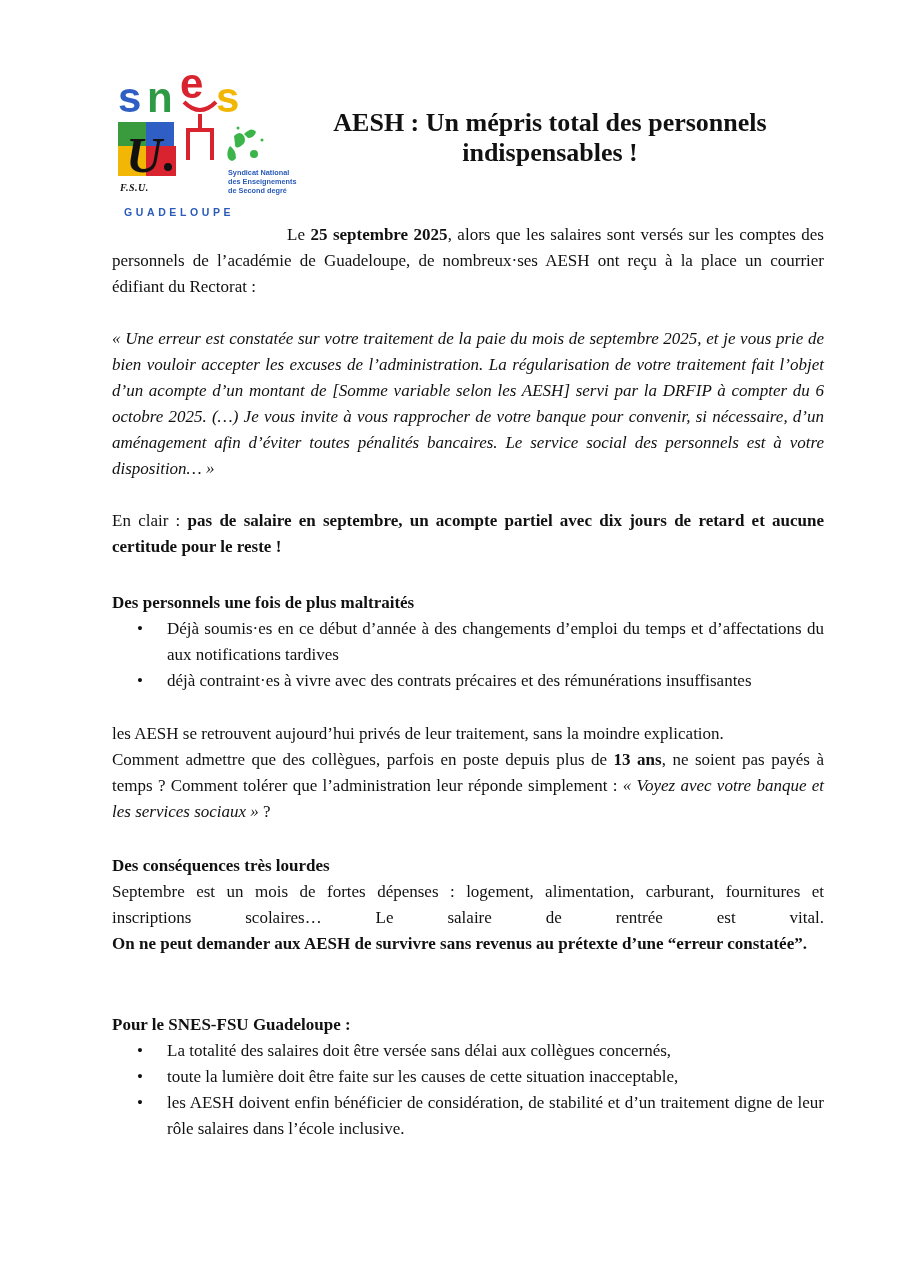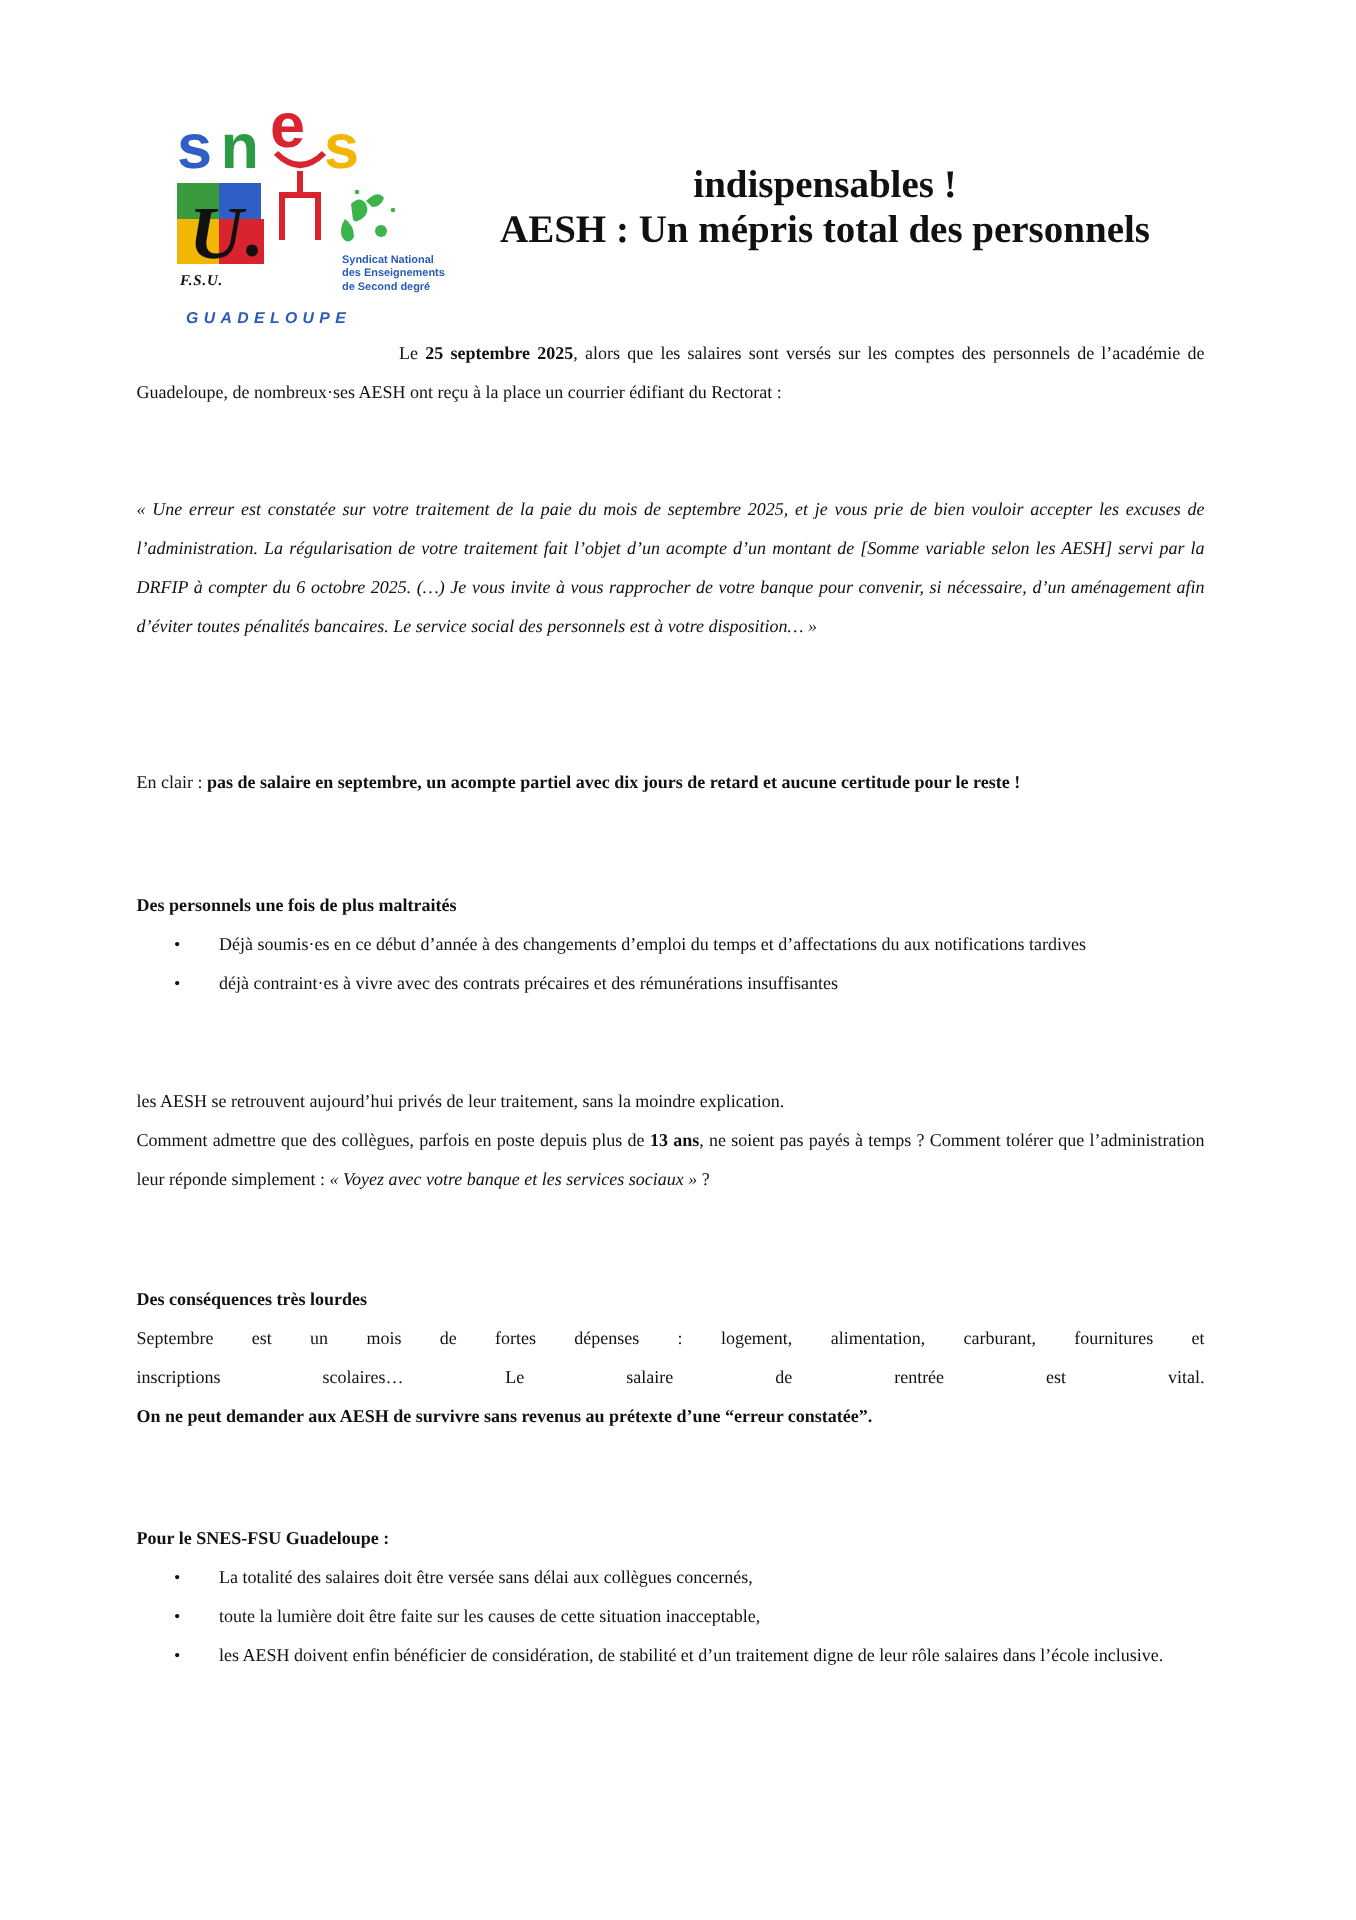--- a/index.html
+++ b/index.html
@@ -6,27 +6,27 @@
   body { width: 904px; height: 1280px; position: relative; overflow: hidden;
          font-family: "Liberation Serif", "DejaVu Serif", serif; color: #111; }
   .page { position: absolute; left: 0; top: 0; width: 904px; height: 1280px; }
 
   
   .logo { position: absolute; left: 112px; top: 66px; width: 160px; height: 160px; }
   .logo svg { display: block; }
   .logo-text { position: absolute; font-family: "Liberation Sans", "DejaVu Sans", sans-serif; }
   .logo-sub { left: 116px; top: 102px; font-size: 7.3px; line-height: 9px; color: #2a5bb8; font-weight: bold; width: 90px; }
   .logo-fsu { left: 8px; top: 116px; font-family: "Liberation Serif", serif; font-style: italic; font-weight: bold; font-size: 10px; color: #111; letter-spacing: 0.5px; }
-  .logo-gua { left: 12px; top: 140px; font-size: 10.5px; color: #2a5bb8; letter-spacing: 3.6px; font-weight: bold; font-style: italic; }
+  .logo-gua { left: 12px; top: 140px; font-size: 10.5px; color: #2a5bb8; letter-spacing: 3.6px; font-weight: bold; }
 
   
   .title { position: absolute; left: 300px; top: 108px; width: 500px; text-align: center;
            font-weight: bold; font-size: 26px; line-height: 30px; }
 
-  .text { position: absolute; left: 91px; width: 712px; font-size: 12px; line-height: 26px; text-align: justify; }
+  .text { position: absolute; left: 112px; width: 712px; font-size: 17px; line-height: 26px; text-align: justify; }
   .indent-first { text-indent: 175px; }
   .italic { font-style: italic; }
   b { font-weight: bold; }
   .heading { font-weight: bold; }
   ul.bullets { list-style: none; margin: 0; padding: 0; }
   ul.bullets li { position: relative; padding-left: 55px; }
   ul.bullets li .dot { position: absolute; left: 25px; top: 0; }
   .forced-justify { text-align-last: justify; }
 </style>
 </head>
@@ -64,22 +64,22 @@
     <div class="logo-text logo-sub">
       <div>Syndicat National</div>
       <div>des Enseignements</div>
       <div>de Second degré</div>
     </div>
     <div class="logo-text logo-fsu">F.S.U.</div>
     <div class="logo-text logo-gua">GUADELOUPE</div>
   </div>
 
   <div class="title">
+    <div>AESH : Un mépris total des personnels</div>
     <div>indispensables !</div>
-    <div>AESH : Un mépris total des personnels</div>
   </div>
 
   <p class="text indent-first" style="top:222px; margin:0;"><span>Le </span><b>25 septembre 2025</b><span>, alors que les salaires sont versés sur les comptes des personnels de l’académie de Guadeloupe, de nombreux·ses AESH ont reçu à la place un courrier édifiant du Rectorat :</span></p>
 
   <p class="text italic" style="top:326px; margin:0;">« Une erreur est constatée sur votre traitement de la paie du mois de septembre 2025, et je vous prie de bien vouloir accepter les excuses de l’administration. La régularisation de votre traitement fait l’objet d’un acompte d’un montant de [Somme variable selon les AESH] servi par la DRFIP à compter du 6 octobre 2025. (…) Je vous invite à vous rapprocher de votre banque pour convenir, si nécessaire, d’un aménagement afin d’éviter toutes pénalités bancaires. Le service social des personnels est à votre disposition… »</p>
 
   <p class="text" style="top:508px; margin:0;"><span>En clair : </span><b>pas de salaire en septembre, un acompte partiel avec dix jours de retard et aucune certitude pour le reste !</b></p>
 
   <div class="text heading" style="top:590px;">Des personnels une fois de plus maltraités</div>
   <ul class="text bullets" style="top:616px;">

